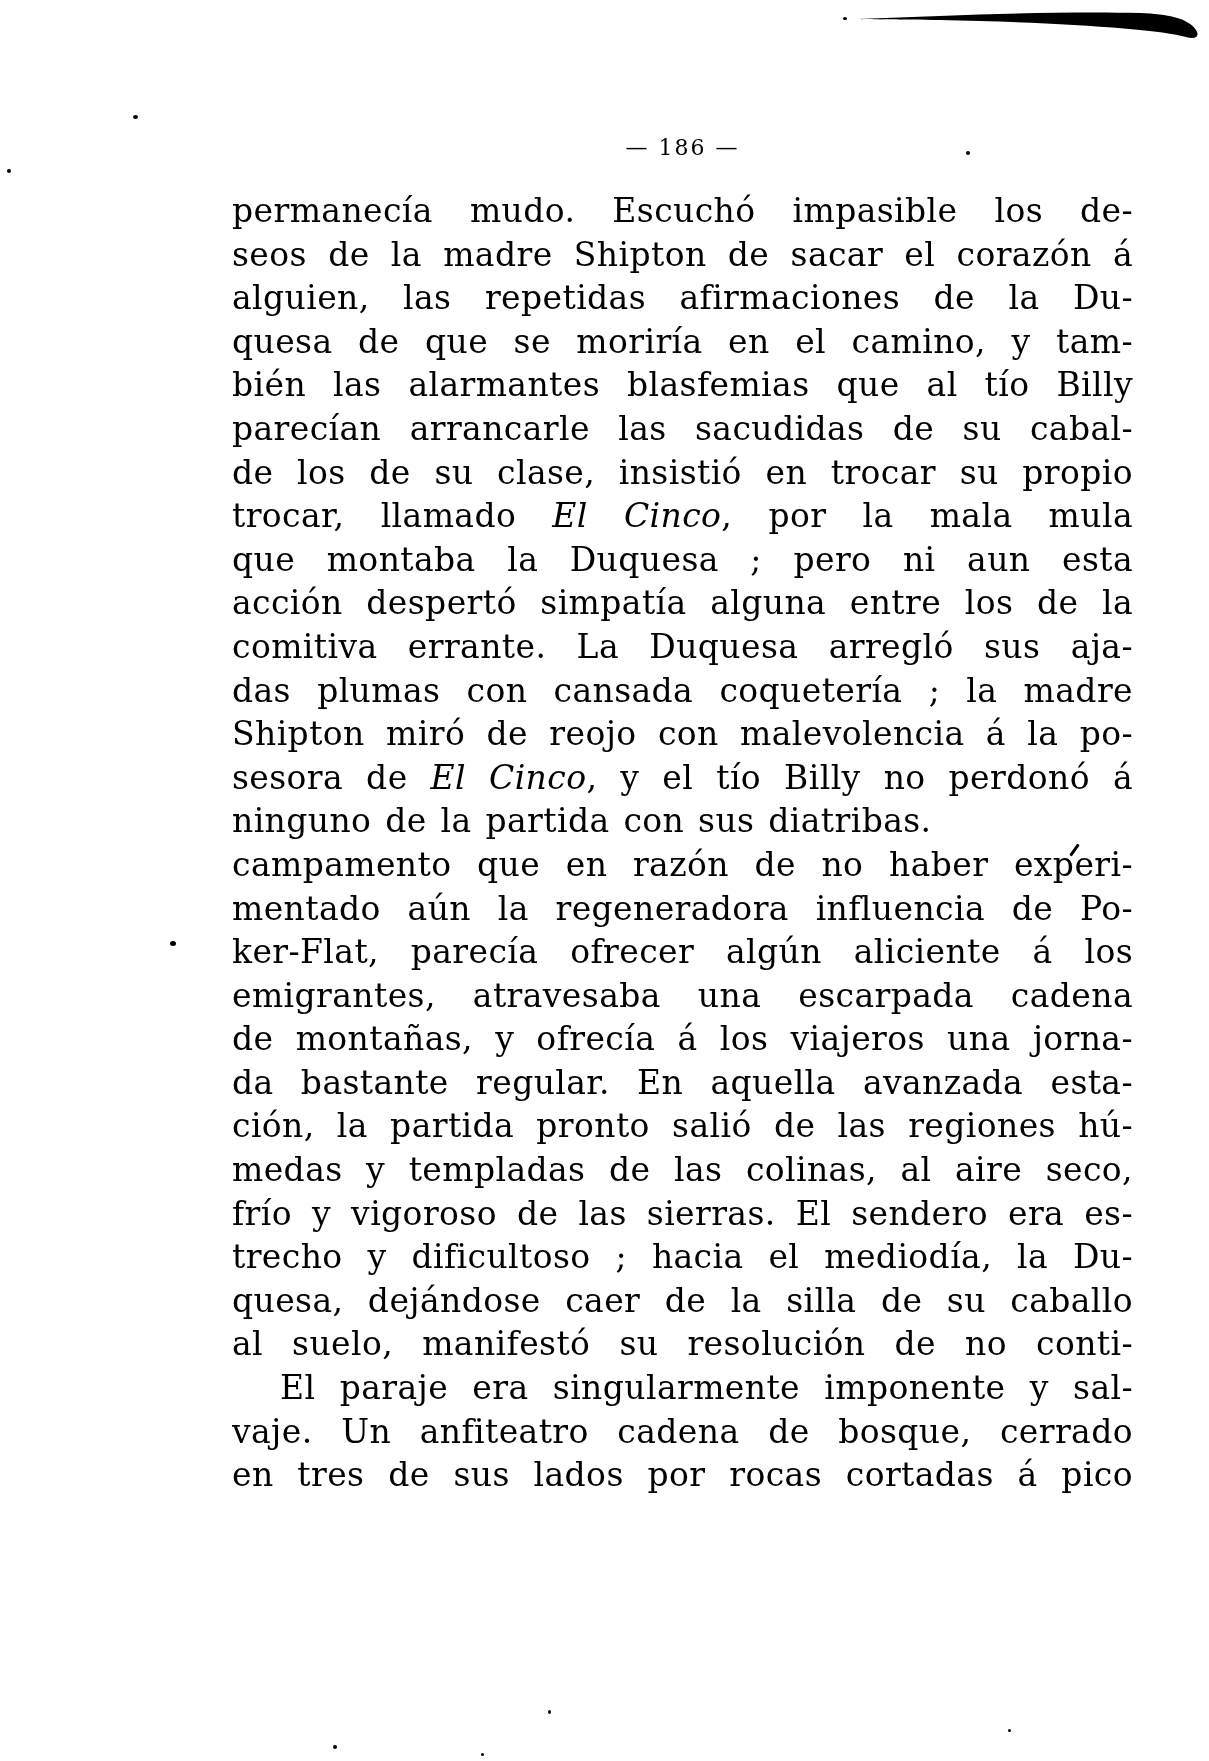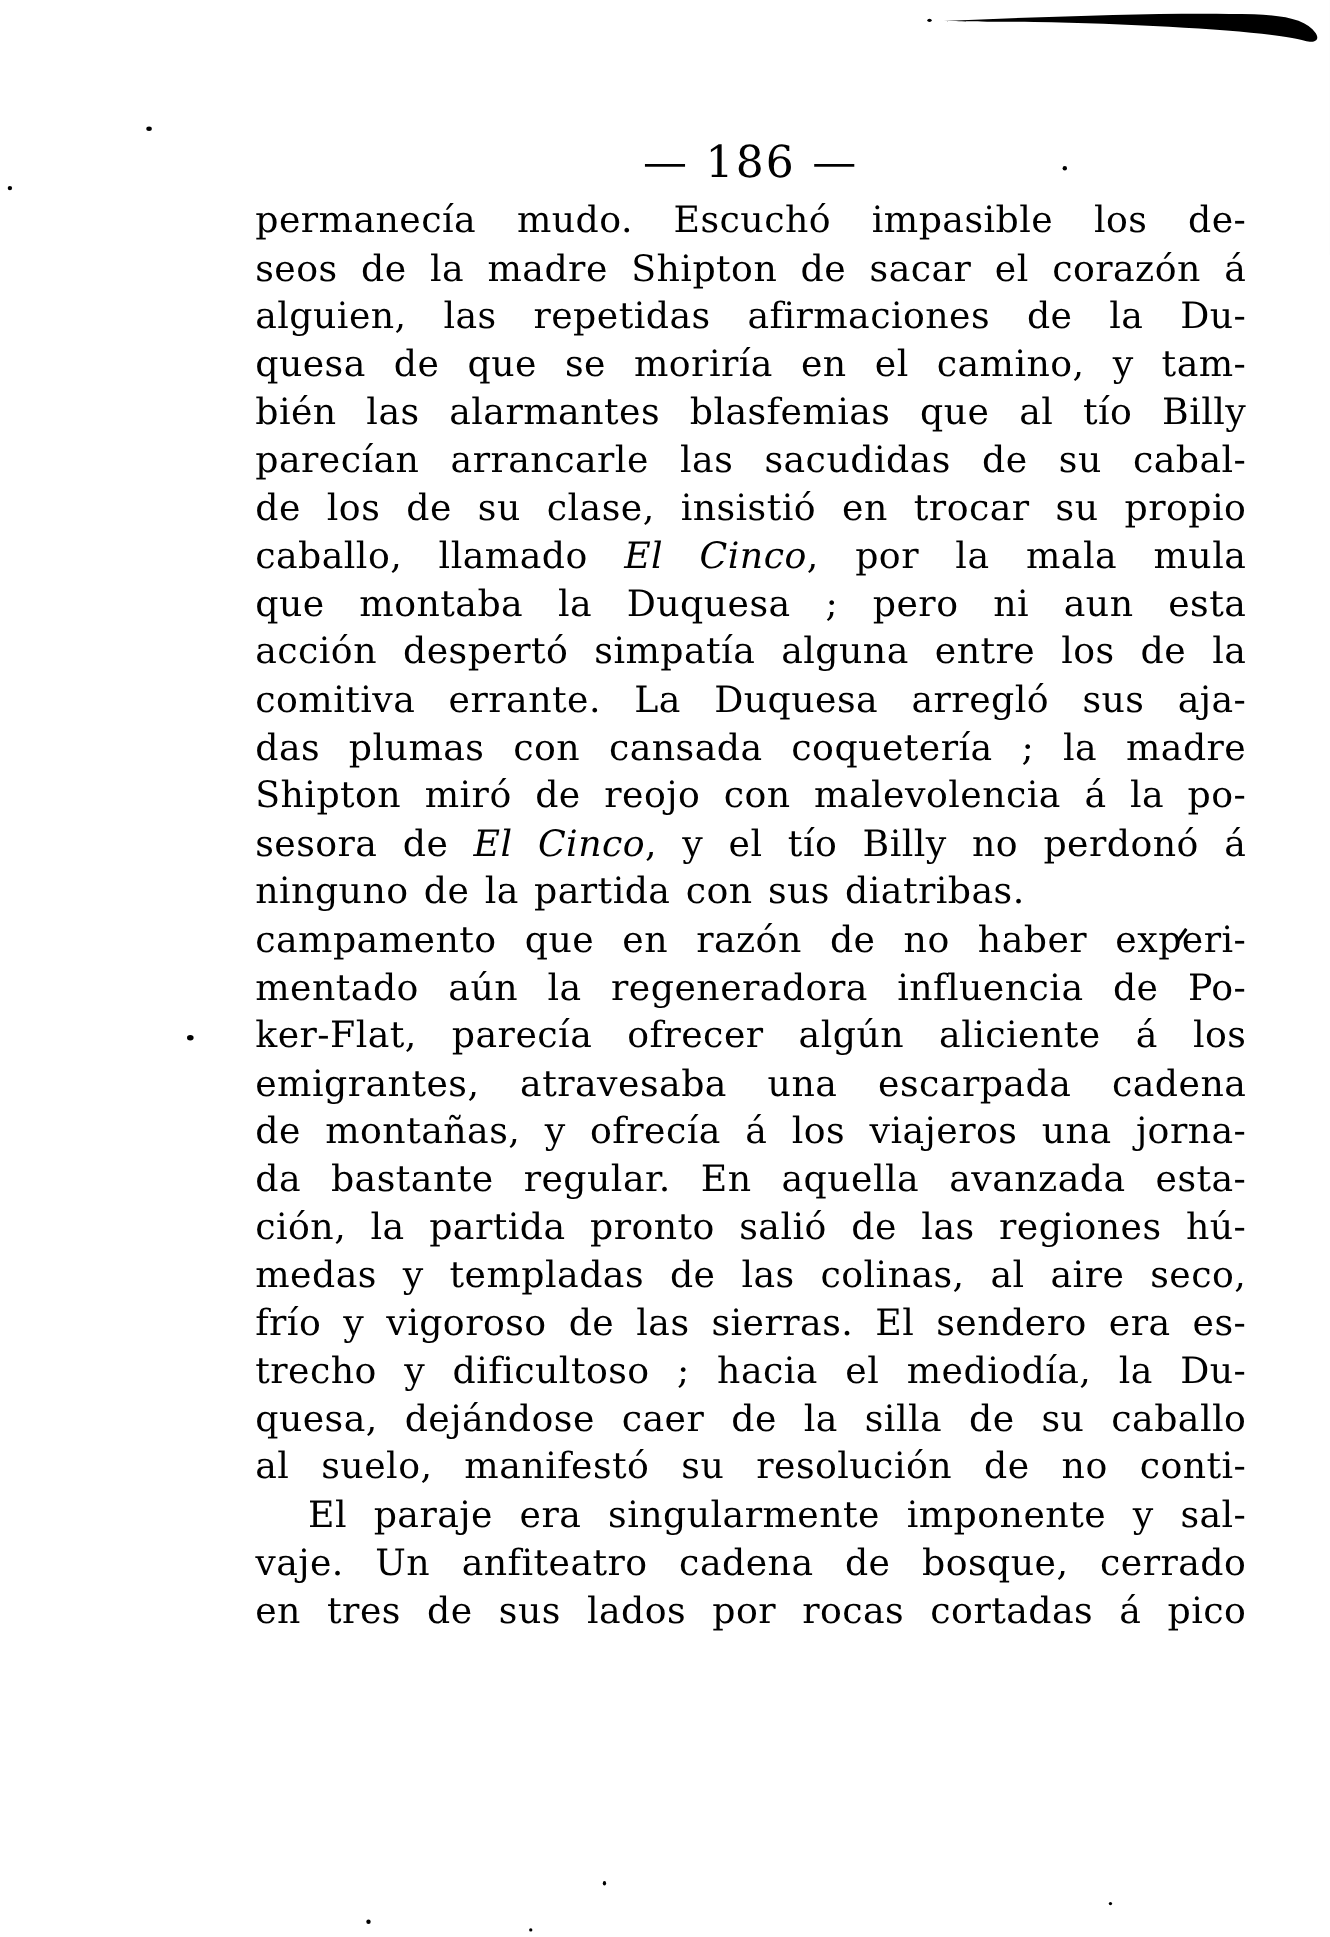--- a/index.html
+++ b/index.html
@@ -15,28 +15,28 @@
     overflow: hidden;
     font-family: "DejaVu Serif", serif;
     color: #000000;
   }
   .page-number {
     position: absolute;
     top: 126px;
     left: 232px;
     width: 901px;
     text-align: center;
-    font-size: 40px;
+    font-size: 22px;
     letter-spacing: 2px;
     line-height: 44px;
     white-space: nowrap;
   }
   .text-block {
     position: absolute;
-    top: 178px;
+    top: 189px;
     left: 232px;
     width: 901px;
     font-size: 33px;
     line-height: 43.6px;
     letter-spacing: 0.4px;
     word-spacing: 3px;
   }
   .text-line {
     height: 43.6px;
     overflow: hidden;
@@ -80,21 +80,21 @@
   <div class="page-number">— 186 —</div>
 
   <div class="text-block" id="text-block">
       <div class="text-line"><span>permanecía mudo. Escuchó impasible los de-</span></div>
       <div class="text-line"><span>seos de la madre Shipton de sacar el corazón á</span></div>
       <div class="text-line"><span>alguien, las repetidas afirmaciones de la Du-</span></div>
       <div class="text-line"><span>quesa de que se moriría en el camino, y tam-</span></div>
       <div class="text-line"><span>bién las alarmantes blasfemias que al tío Billy</span></div>
       <div class="text-line"><span>parecían arrancarle las sacudidas de su cabal-</span></div>
       <div class="text-line"><span>de los de su clase, insistió en trocar su propio</span></div>
-      <div class="text-line"><span>caballo, llamado </span><span class="italic">El Cinco</span><span>, por la mala mula</span></div>
+      <div class="text-line"><span>trocar, llamado </span><span class="italic">El Cinco</span><span>, por la mala mula</span></div>
       <div class="text-line"><span>que montaba la Duquesa ; pero ni aun esta</span></div>
       <div class="text-line"><span>acción despertó simpatía alguna entre los de la</span></div>
       <div class="text-line"><span>comitiva errante. La Duquesa arregló sus aja-</span></div>
       <div class="text-line"><span>das plumas con cansada coquetería ; la madre</span></div>
       <div class="text-line"><span>Shipton miró de reojo con malevolencia á la po-</span></div>
       <div class="text-line"><span>sesora de </span><span class="italic">El Cinco</span><span>, y el tío Billy no perdonó á</span></div>
       <div class="text-line para-end"><span>ninguno de la partida con sus diatribas.</span></div>
       <div class="text-line"><span>campamento que en razón de no haber experi-</span></div>
       <div class="text-line"><span>mentado aún la regeneradora influencia de Po-</span></div>
       <div class="text-line"><span>ker-Flat, parecía ofrecer algún aliciente á los</span></div>

